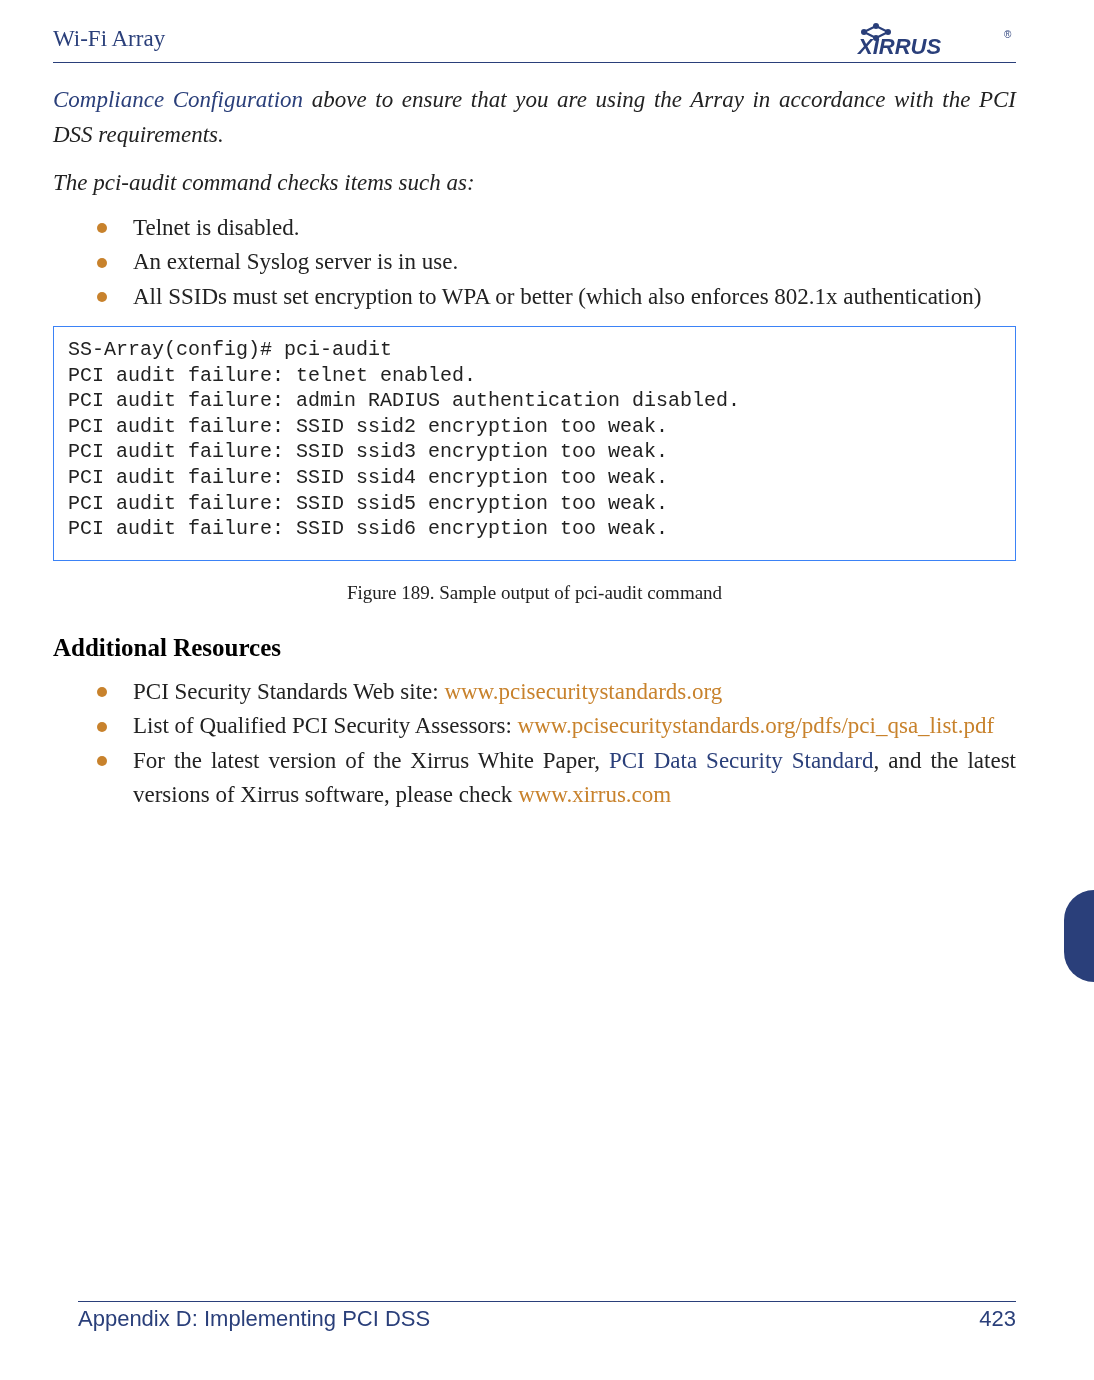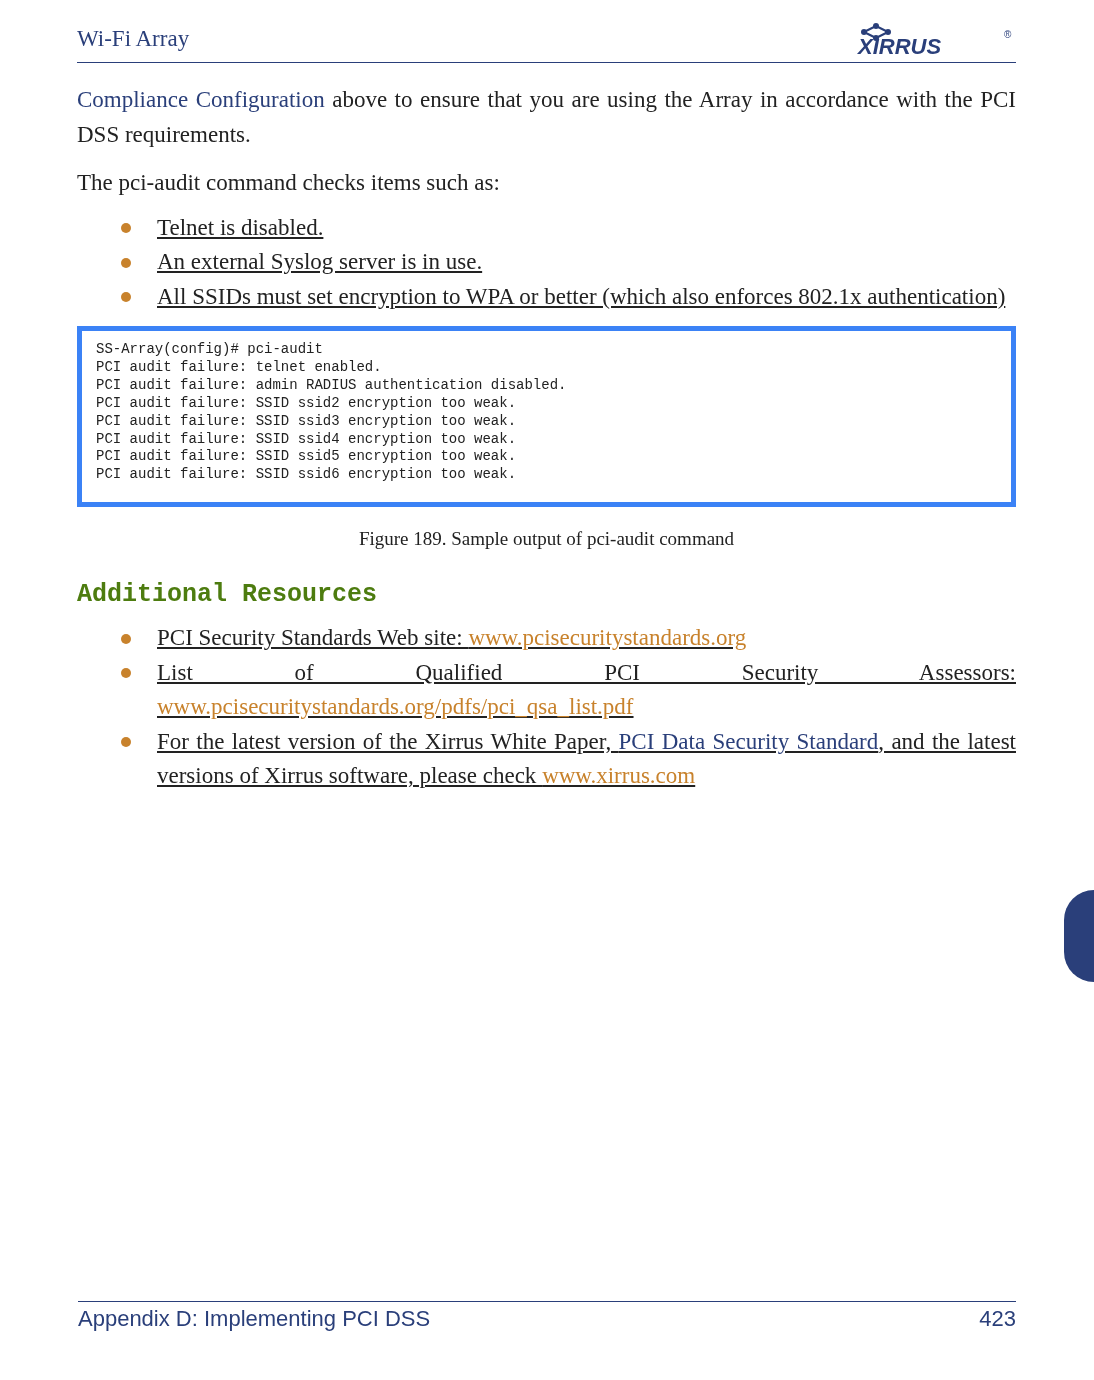--- a/index.html
+++ b/index.html
@@ -10,21 +10,21 @@
     height: 1380px;
     font-family: "Palatino Linotype", "Book Antiqua", Palatino, Georgia, serif;
     background: #fff;
     color: #222;
     position: relative;
   }
   .page {
     box-sizing: border-box;
     width: 1094px;
     height: 1380px;
-    padding: 26px 78px 0 77px;
+    padding: 26px 78px 0 53px;
     position: relative;
   }
   .header {
     display: flex;
     justify-content: space-between;
     align-items: flex-start;
     border-bottom: 1px solid #2a3f7a;
     padding-bottom: 6px;
   }
   .header-title {
@@ -38,70 +38,69 @@
     gap: 4px;
     margin-top: -4px;
   }
   .logo svg { display: block; }
 
   .body {
     font-size: 23px;
     line-height: 1.5;
     color: #222;
   }
-  .para { margin: 14px 0 10px 0; text-align: justify; }
+  .para { margin: 14px 0 10px 0; text-align: justify; font-style: italic; }
   .para.inline-link { margin-top: 20px; }
   .link-blue { color: #2a3f7a; }
   .link-orange { color: #c8822c; }
 
   ul.bullets {
     list-style: none;
     margin: 8px 0 6px 0;
     padding: 0 0 0 44px;
   }
   ul.bullets li {
     position: relative;
     padding-left: 36px;
     margin: 0 0;
     text-align: justify;
     line-height: 1.5;
-    text-decoration: underline;
   }
   ul.bullets li::before {
     content: "";
     position: absolute;
     left: 0;
     top: 0.55em;
     width: 10px;
     height: 10px;
     border-radius: 50%;
     background: #c8822c;
   }
 
   .code-box {
-    border: 5px solid #3b82f6;
+    border: 1px solid #3b82f6;
     margin: 12px 0 10px 0;
     padding: 10px 14px 18px 14px;
     font-family: "Courier New", Courier, monospace;
-    font-size: 14px;
+    font-size: 20px;
     line-height: 1.28;
     white-space: pre;
     overflow: hidden;
   }
 
   .figure-caption {
     text-align: center;
     font-size: 19px;
     margin: 18px 0 22px 0;
   }
 
   .h2 {
-    font-family: Liberation Mono, monospace;
+    font-family: Liberation Serif, serif;
     font-weight: bold;
-    color: #4d7c0f;
+    color: #000000;
     font-size: 25px;
     margin: 14px 0 4px 0;
   }
 
   .side-tab {
     position: absolute;
     right: 0;
     top: 890px;
     width: 30px;
     height: 92px;

